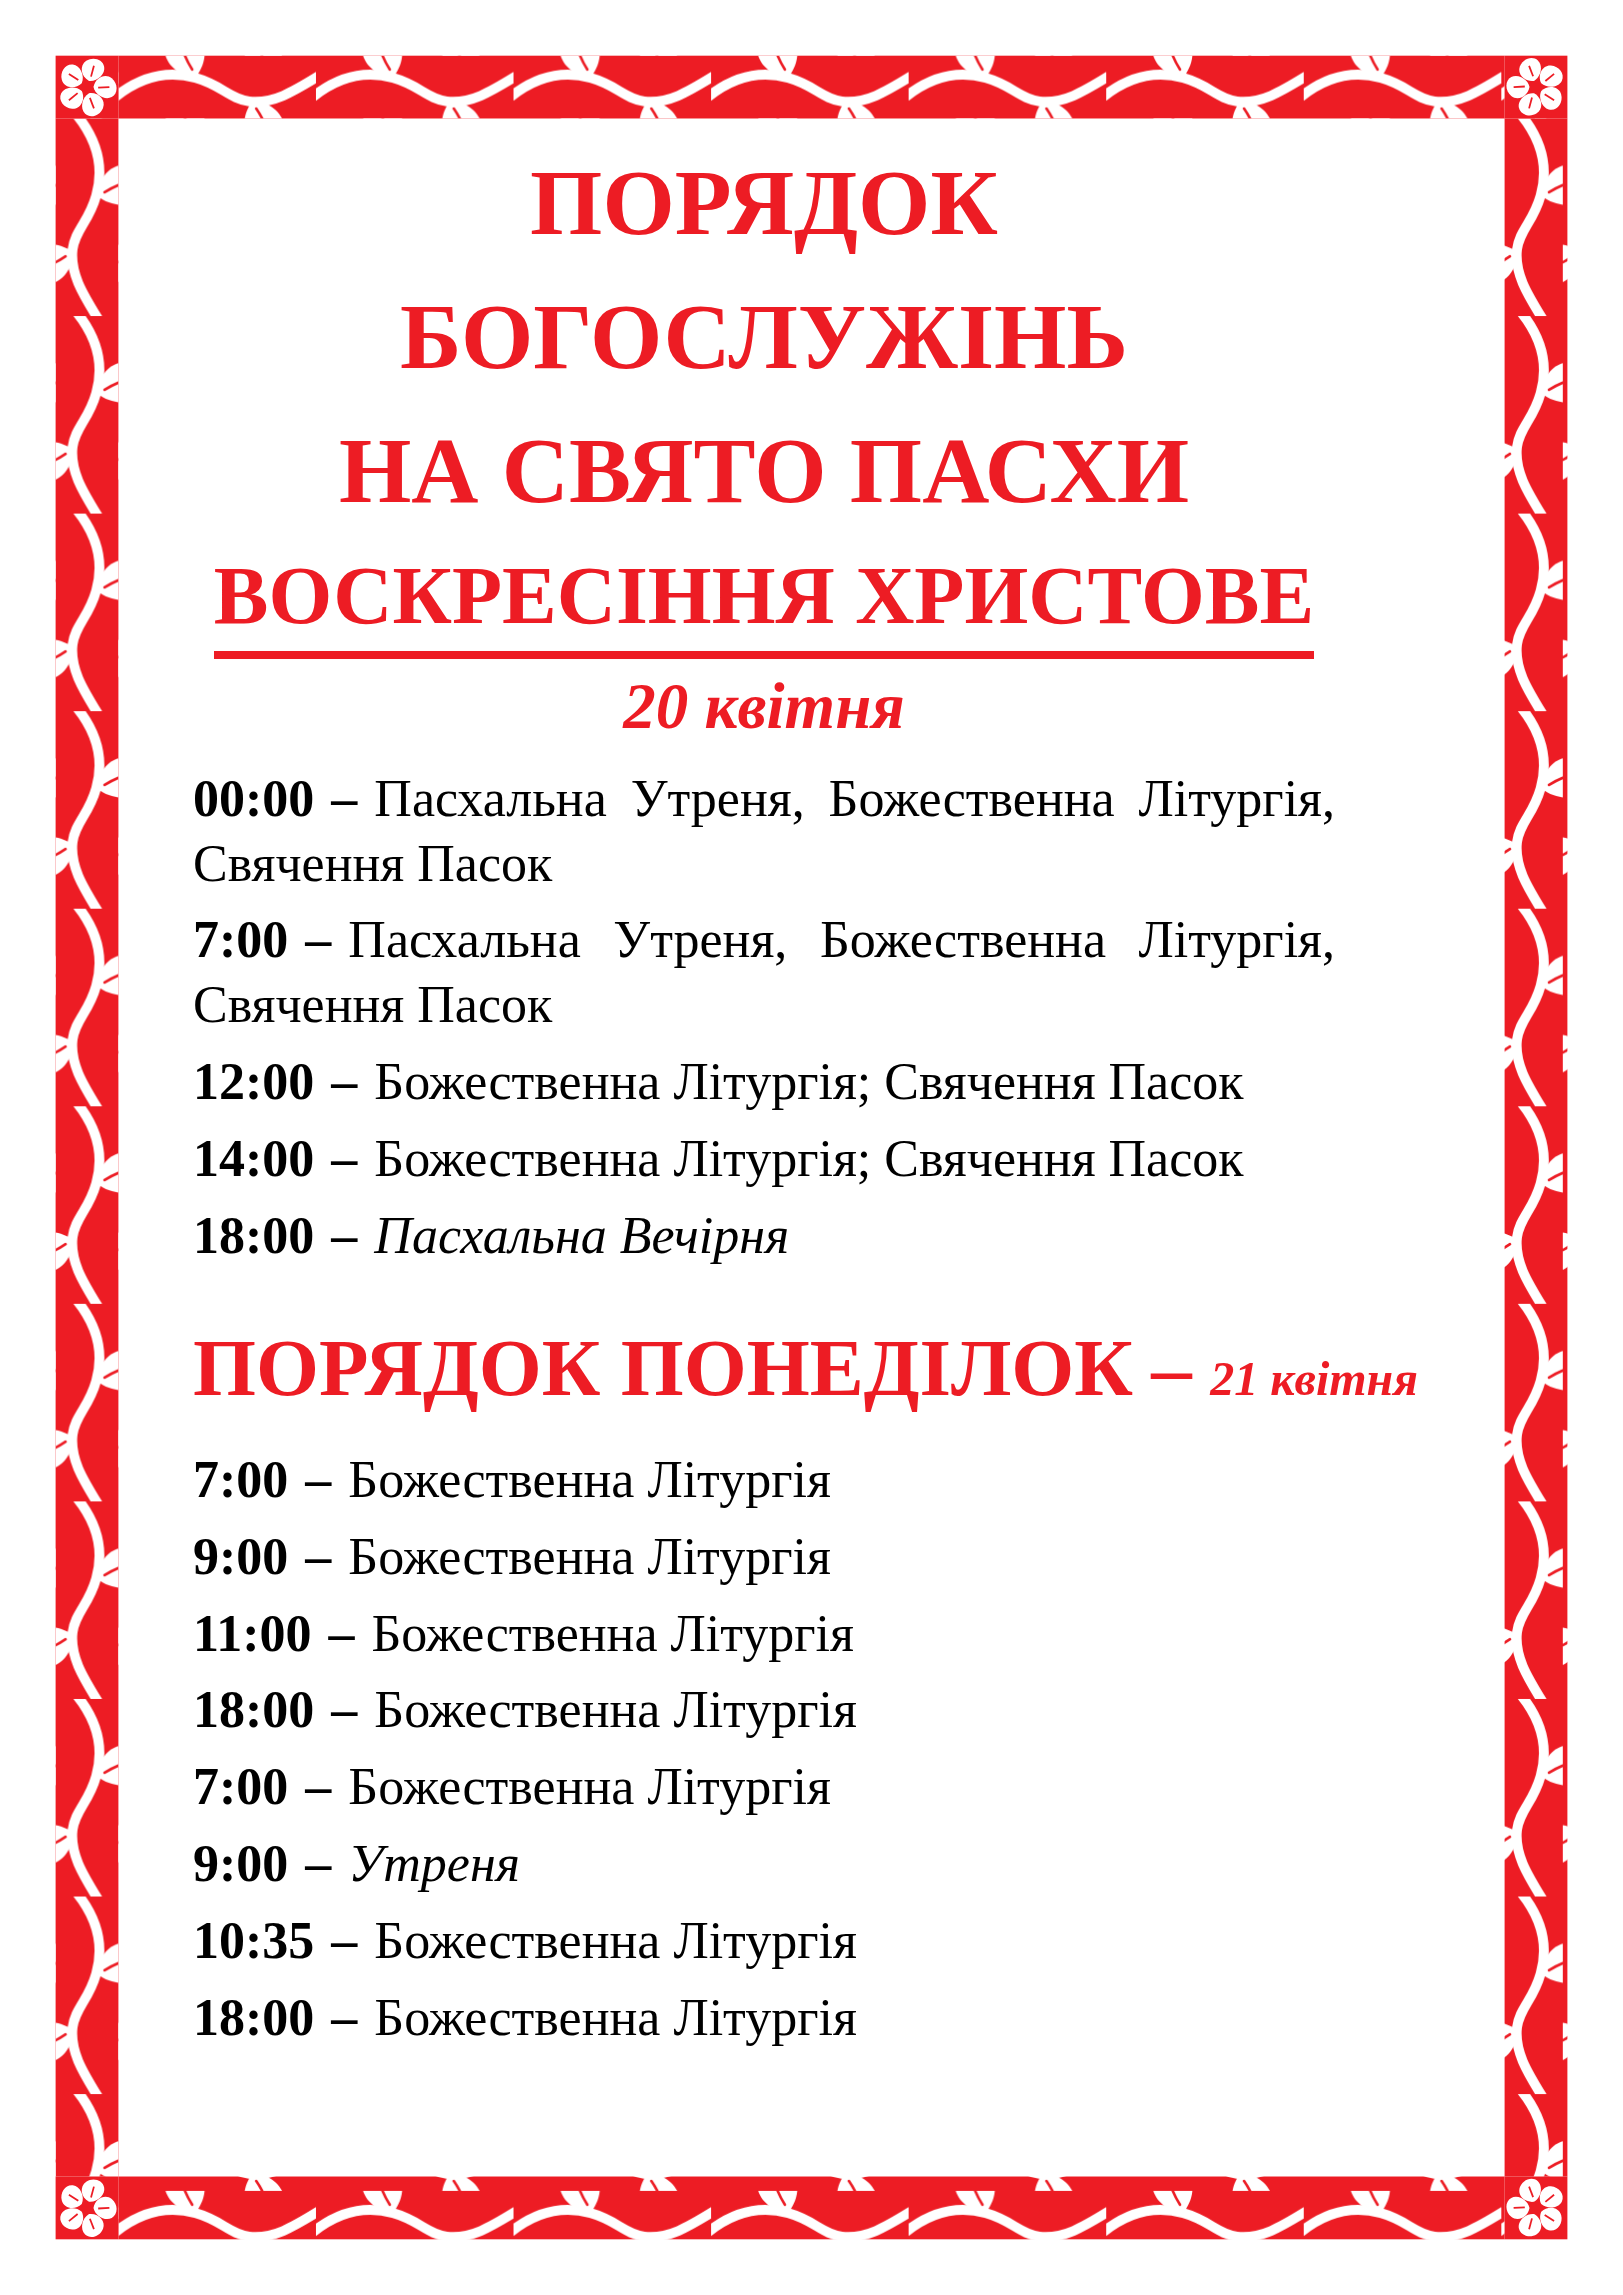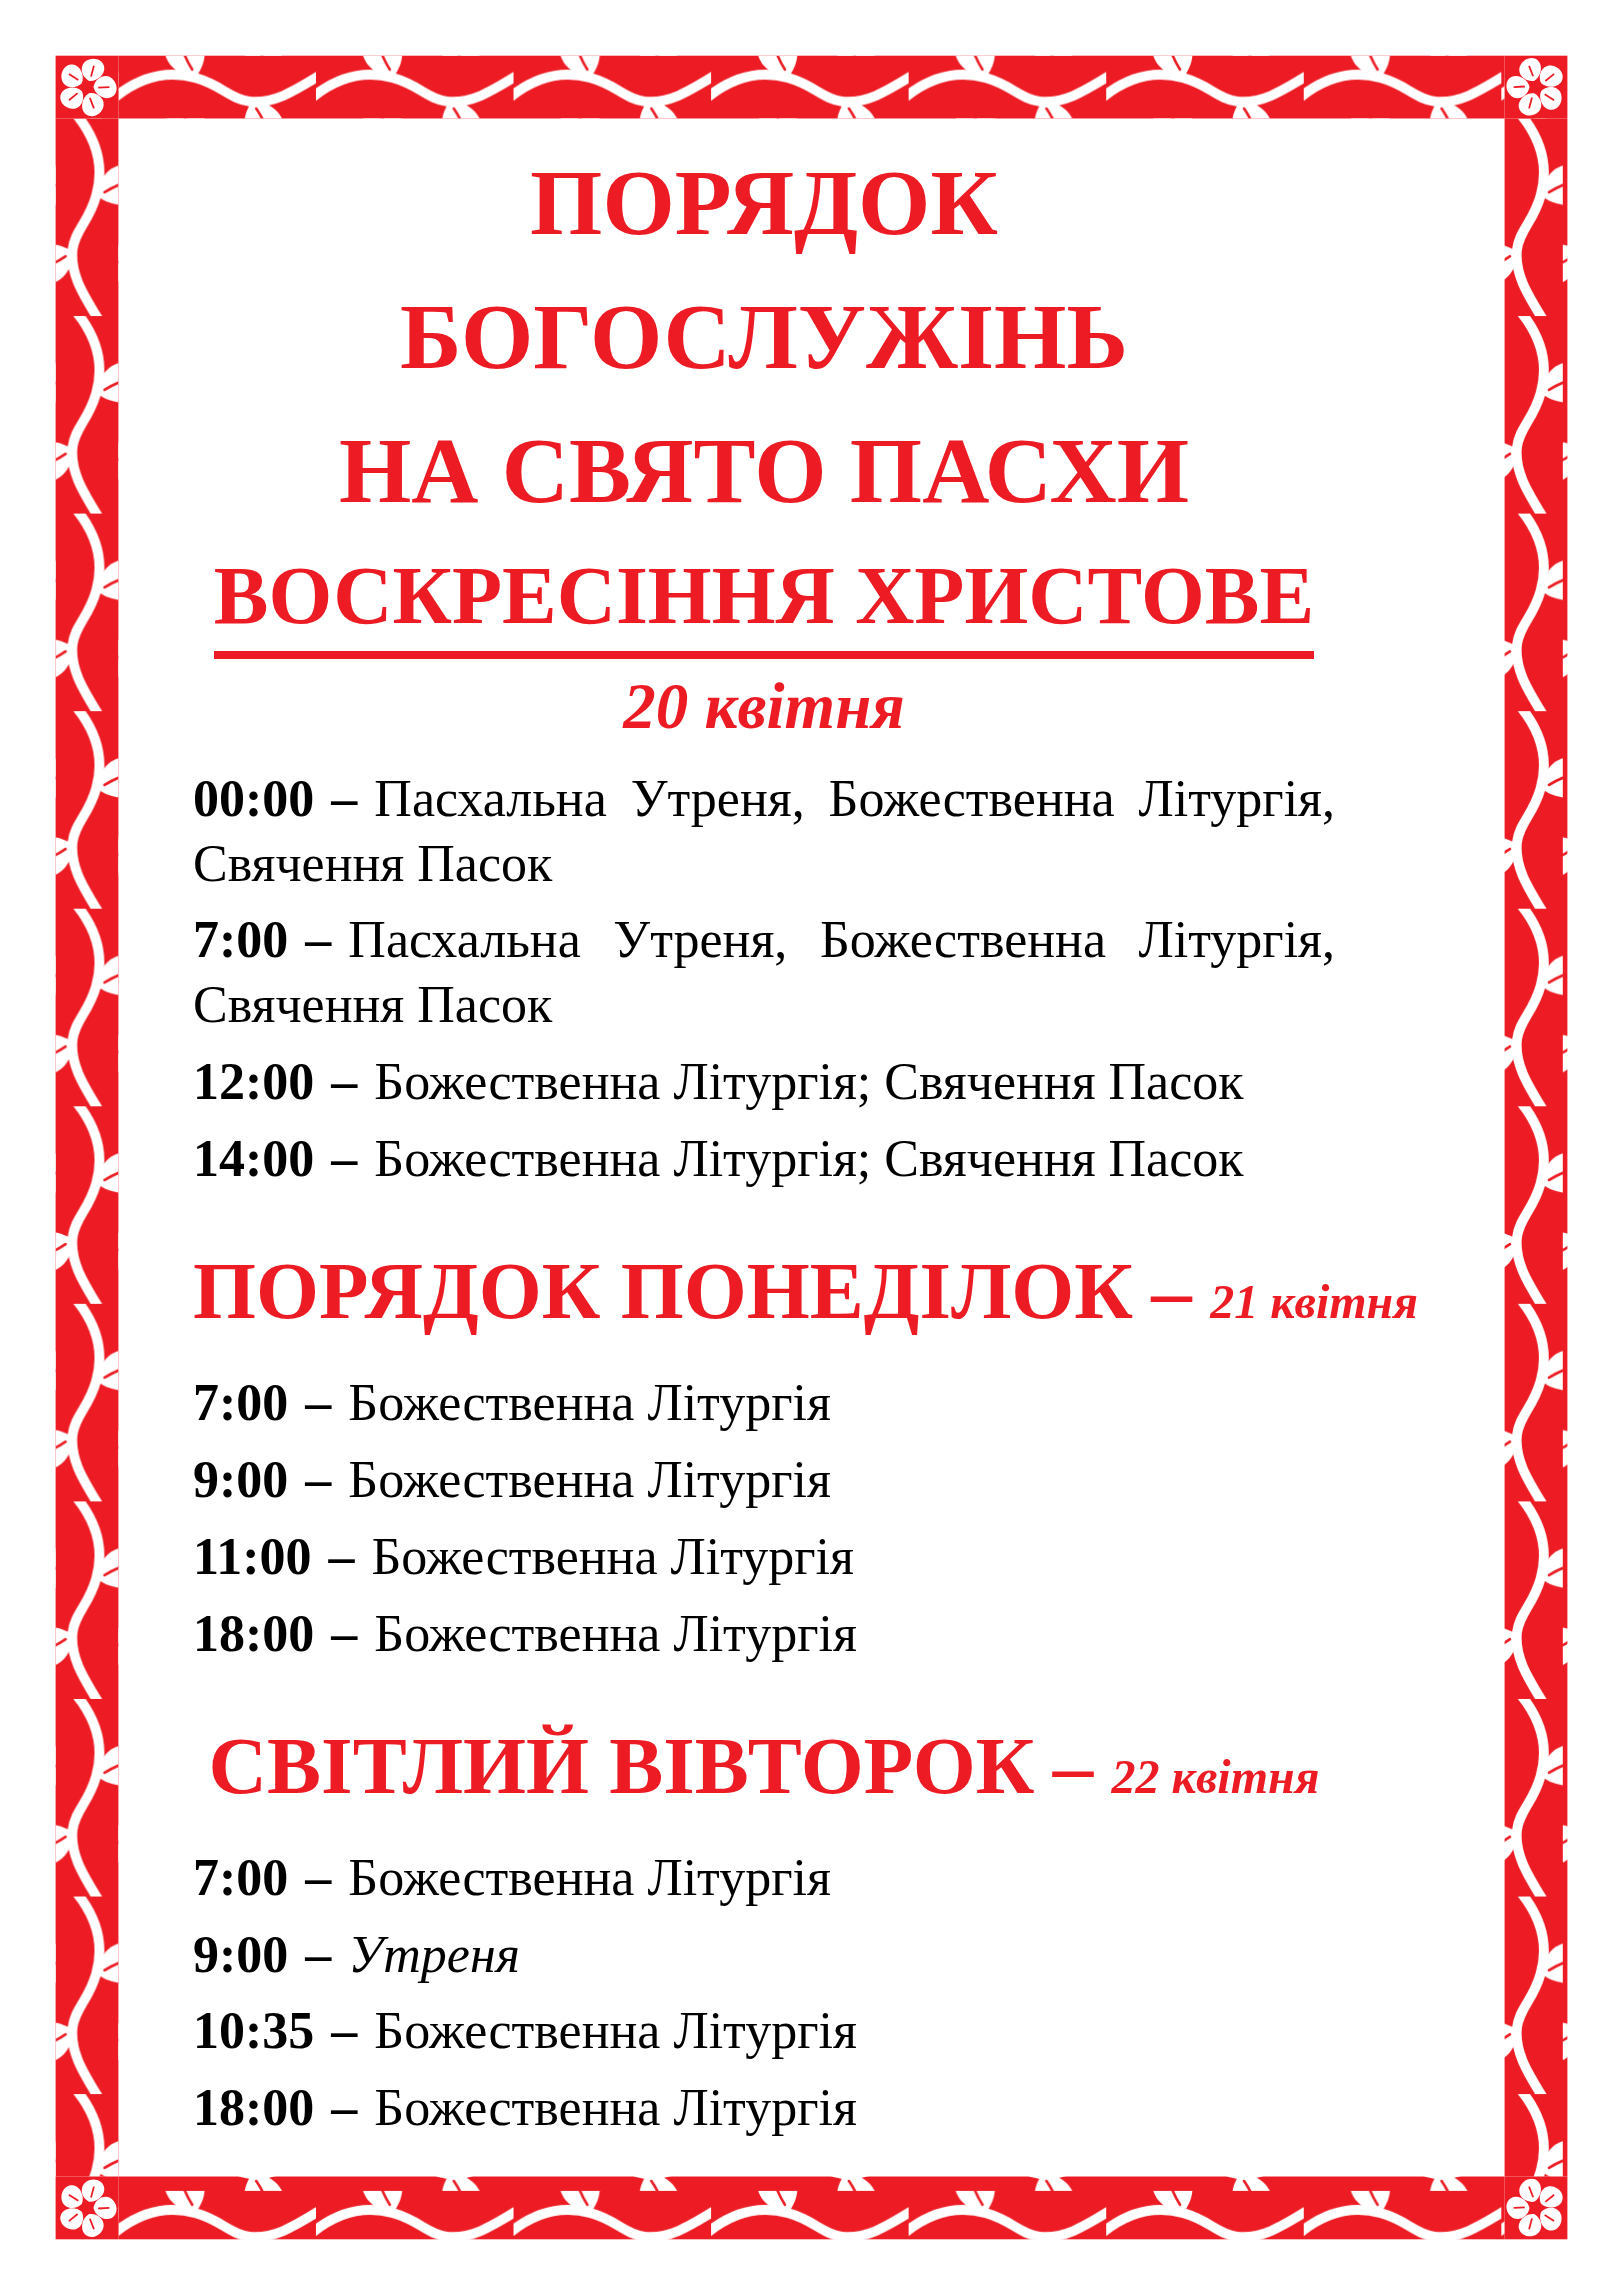--- a/index.html
+++ b/index.html
@@ -113,38 +113,38 @@
     <div class="date-stacked">20 квітня</div>
     <div class="entries">
   <p class="entry"><span class="time">00:00</span><span class="sep">–</span><span class="desc">Пасхальна Утреня, Божественна Літургія, Свячення Пасок</span></p>
 
   <p class="entry"><span class="time">7:00</span><span class="sep">–</span><span class="desc">Пасхальна Утреня, Божественна Літургія, Свячення Пасок</span></p>
 
   <p class="entry"><span class="time">12:00</span><span class="sep">–</span><span class="desc">Божественна Літургія; Свячення Пасок</span></p>
 
   <p class="entry"><span class="time">14:00</span><span class="sep">–</span><span class="desc">Божественна Літургія; Свячення Пасок</span></p>
 
+  <p class="entry italic"><span class="time">18:00</span><span class="sep">–</span><span class="desc">Пасхальна Вечірня</span></p>
 </div>
   </section>
 
   <section class="section">
     <h2 class="h-inline"><span>ПОРЯДОК ПОНЕДІЛОК</span><span class="sep">–</span><span class="date-inline">21 квітня</span></h2>
     <div class="entries">
   <p class="entry"><span class="time">7:00</span><span class="sep">–</span><span class="desc">Божественна Літургія</span></p>
 
   <p class="entry"><span class="time">9:00</span><span class="sep">–</span><span class="desc">Божественна Літургія</span></p>
 
   <p class="entry"><span class="time">11:00</span><span class="sep">–</span><span class="desc">Божественна Літургія</span></p>
 
   <p class="entry"><span class="time">18:00</span><span class="sep">–</span><span class="desc">Божественна Літургія</span></p>
 </div>
   </section>
 
   <section class="section">
-    <h2 class="h-inline"><span>СВІТЛИЙ ВІВТОРОК</span><span class="sep">–</span><span class="date-inline">22 квітня</span></h2>
     <div class="entries">
   <p class="entry"><span class="time">7:00</span><span class="sep">–</span><span class="desc">Божественна Літургія</span></p>
 
   <p class="entry italic"><span class="time">9:00</span><span class="sep">–</span><span class="desc">Утреня</span></p>
 
   <p class="entry"><span class="time">10:35</span><span class="sep">–</span><span class="desc">Божественна Літургія</span></p>
 
   <p class="entry"><span class="time">18:00</span><span class="sep">–</span><span class="desc">Божественна Літургія</span></p>
 </div>
   </section>

